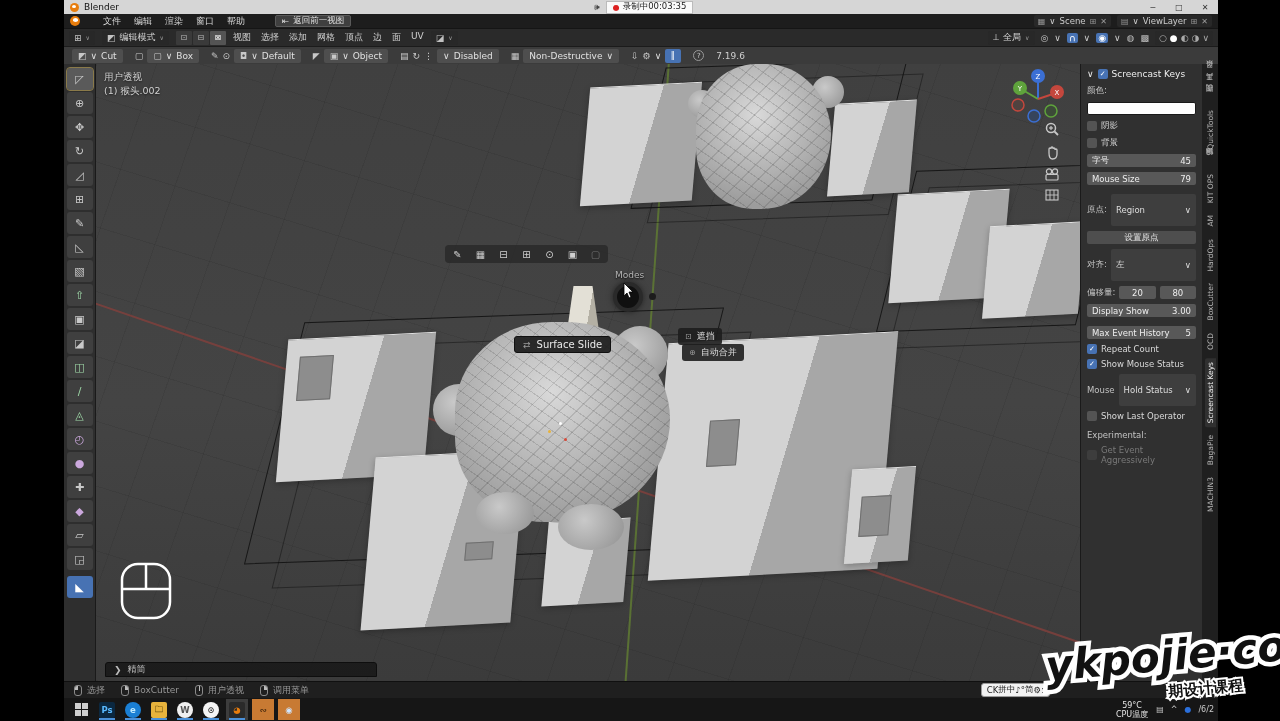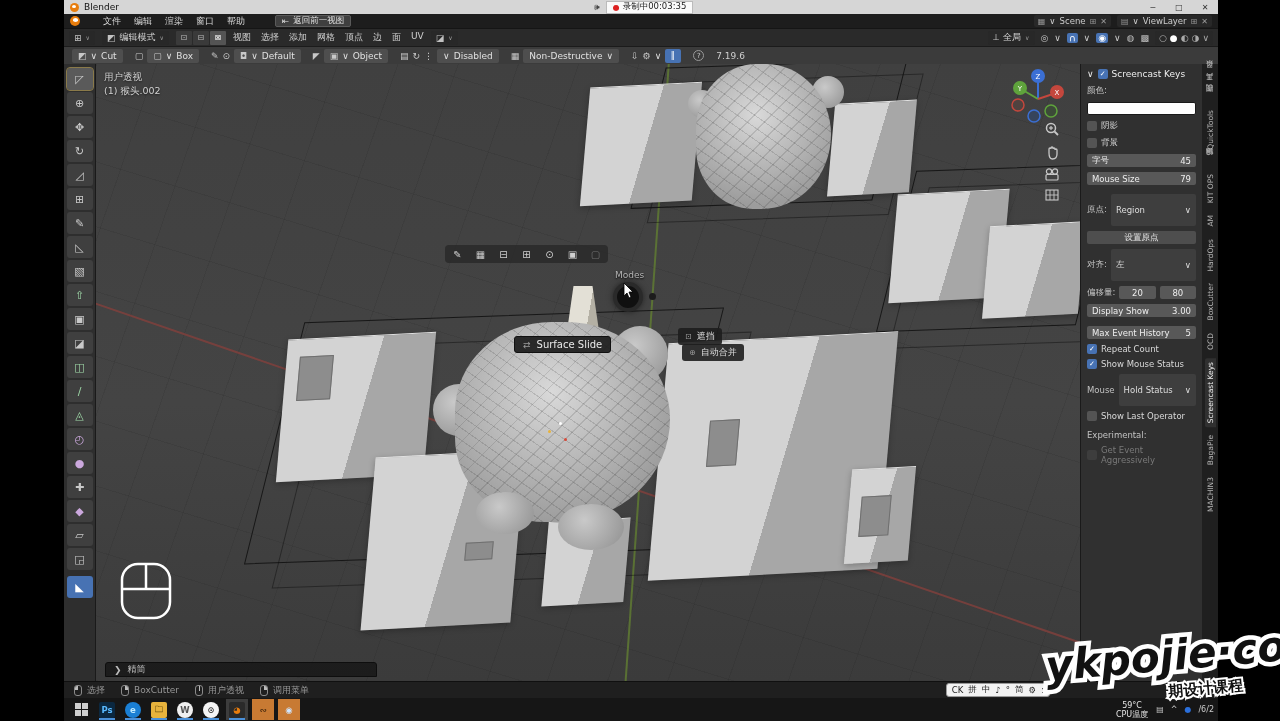--- a/index.html
+++ b/index.html
@@ -131,21 +131,21 @@
   .tabstrip span { writing-mode:vertical-rl; transform:rotate(180deg); font-size:7.5px; color:#b5b5b5; padding:4px 1px; border-radius:0 2px 2px 0; white-space:nowrap; }
   .tabstrip span.active { background:#303030; color:#eee; }
 
   
   .statusbar { height:17px; background:#1f1f1f; border-top:1px solid #101010; display:flex; align-items:center; gap:16px; padding:0 10px; font-size:9px; color:#969696; position:relative; }
   .hint { display:flex; align-items:center; gap:5px; }
   .m-ic { width:8px; height:11px; border:1px solid #8a8a8a; border-radius:3px; position:relative; flex:0 0 auto; }
   .m-ic.lmb::after { content:""; position:absolute; left:0; top:0; width:3px; height:4px; background:#bbb; border-radius:2px 0 0 0; }
   .m-ic.rmb::after { content:""; position:absolute; right:0; top:0; width:3px; height:4px; background:#bbb; border-radius:0 2px 0 0; }
   .m-ic.mmb::after { content:""; position:absolute; left:2.5px; top:0; width:1.5px; height:5px; background:#bbb; }
-  .ime { position:absolute; right:168px; top:1px; height:14px; background:#f2f2f2; border:1px solid #9a9a9a; border-radius:3px; display:flex; align-items:center; gap:5px; padding:0 5px; font-size:8.5px; color:#222; }
+  .ime { position:absolute; right:168px; top:1px; height:14px; background:#f2f2f2; border:1px solid #9a9a9a; border-radius:3px; display:flex; align-items:center; padding:0 5px; font-size:8.5px; color:#222; }
 
   
   .taskbar { height:23px; background:#161616; display:flex; align-items:center; padding-left:6px; gap:4px; position:relative; }
   .tk-app { width:22px; height:21px; display:flex; align-items:center; justify-content:center; position:relative; font-size:9px; }
   .tk-app .sq { width:16px; height:16px; border-radius:2px; display:flex; align-items:center; justify-content:center; font-weight:bold; font-size:8.5px; }
   .tk-app.ul::after { content:""; position:absolute; bottom:0; left:3px; right:3px; height:2px; background:#4a90d9; }
   .tk-app.hl { background:#3d3d3d; }
   .tk-app.org { background:#c87a33; }
   .winlogo { width:13px; height:13px; display:grid; grid-template-columns:6px 6px; grid-template-rows:6px 6px; gap:1px; }
   .winlogo i { background:#cfcfcf; }

